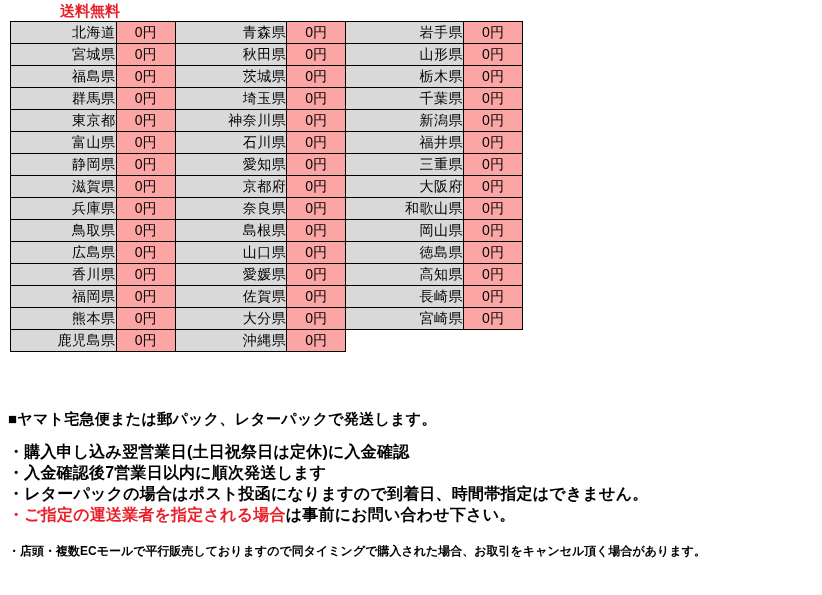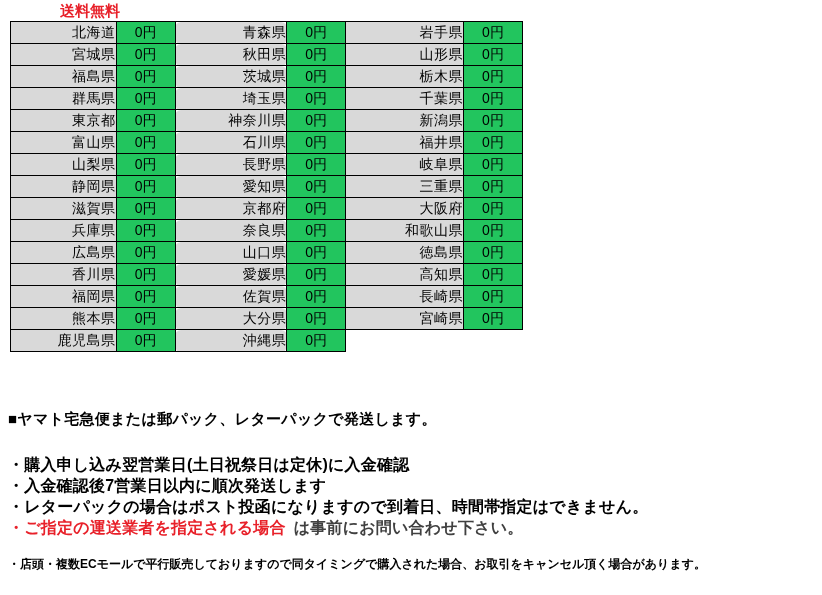--- a/index.html
+++ b/index.html
@@ -47,60 +47,60 @@
   }
   td.pref-name {
     width: 85px;
     text-align: right;
     background: #d9d9d9;
     letter-spacing: 0.5px;
   }
   td.pref-fee {
     width: 47px;
     text-align: center;
-    background: #22c55e;
+    background: #fca5a5;
     font-size: 13px;
   }
   td.pref-name.empty, td.pref-fee.empty {
     background: #ffffff;
     border: 1px solid #ffffff;
   }
   
-  table.pref-table tr > td:nth-child(3) { width: 90px; border-radius: 6px; }
+  table.pref-table tr > td:nth-child(3) { width: 90px; }
   table.pref-table tr > td:nth-child(5) { width: 95px; }
 
   .notes {
     position: absolute;
     left: 8px;
     top: 410px;
     width: 806px;
   }
   .note-head {
     font-size: 15px;
     font-weight: bold;
-    margin-bottom: 25px;
+    margin-bottom: 12px;
     letter-spacing: 0.3px;
   }
   .note-line {
     font-size: 16px;
     font-weight: bold;
     line-height: 21px;
     letter-spacing: 0.2px;
     white-space: nowrap;
   }
   .note-line.red {
     color: #e8212a;
   }
   .note-line.small {
     font-size: 12px;
     font-weight: bold;
     margin-top: 16px;
     letter-spacing: 0px;
   }
-  .note-line.red .black-part { color: #404040; margin-left: 8px; }
+  .note-line.red .black-part { color: #000000; }
 </style>
 </head>
 <body>
 
 <div class="page">
 
   <div class="free-shipping">送料無料</div>
 
   <table class="pref-table">
     <tbody>
@@ -146,28 +146,20 @@
       </tr>
       <tr>
         <td class="pref-name">富山県</td>
         <td class="pref-fee">0円</td>
         <td class="pref-name">石川県</td>
         <td class="pref-fee">0円</td>
         <td class="pref-name">福井県</td>
         <td class="pref-fee">0円</td>
       </tr>
       <tr>
-        <td class="pref-name">山梨県</td>
-        <td class="pref-fee">0円</td>
-        <td class="pref-name">長野県</td>
-        <td class="pref-fee">0円</td>
-        <td class="pref-name">岐阜県</td>
-        <td class="pref-fee">0円</td>
-      </tr>
-      <tr>
         <td class="pref-name">静岡県</td>
         <td class="pref-fee">0円</td>
         <td class="pref-name">愛知県</td>
         <td class="pref-fee">0円</td>
         <td class="pref-name">三重県</td>
         <td class="pref-fee">0円</td>
       </tr>
       <tr>
         <td class="pref-name">滋賀県</td>
         <td class="pref-fee">0円</td>
@@ -175,20 +167,28 @@
         <td class="pref-fee">0円</td>
         <td class="pref-name">大阪府</td>
         <td class="pref-fee">0円</td>
       </tr>
       <tr>
         <td class="pref-name">兵庫県</td>
         <td class="pref-fee">0円</td>
         <td class="pref-name">奈良県</td>
         <td class="pref-fee">0円</td>
         <td class="pref-name">和歌山県</td>
+        <td class="pref-fee">0円</td>
+      </tr>
+      <tr>
+        <td class="pref-name">鳥取県</td>
+        <td class="pref-fee">0円</td>
+        <td class="pref-name">島根県</td>
+        <td class="pref-fee">0円</td>
+        <td class="pref-name">岡山県</td>
         <td class="pref-fee">0円</td>
       </tr>
       <tr>
         <td class="pref-name">広島県</td>
         <td class="pref-fee">0円</td>
         <td class="pref-name">山口県</td>
         <td class="pref-fee">0円</td>
         <td class="pref-name">徳島県</td>
         <td class="pref-fee">0円</td>
       </tr>

